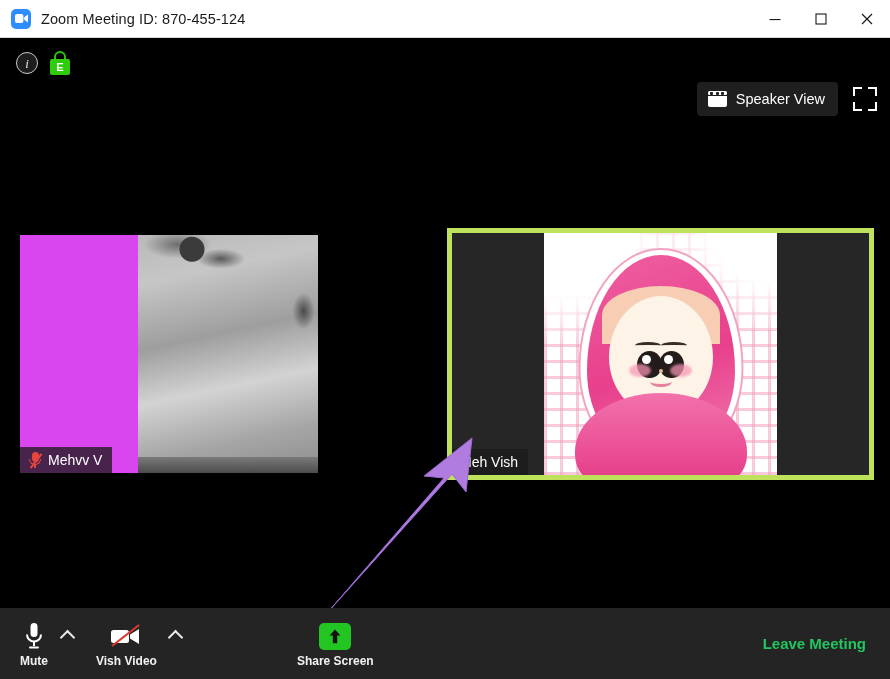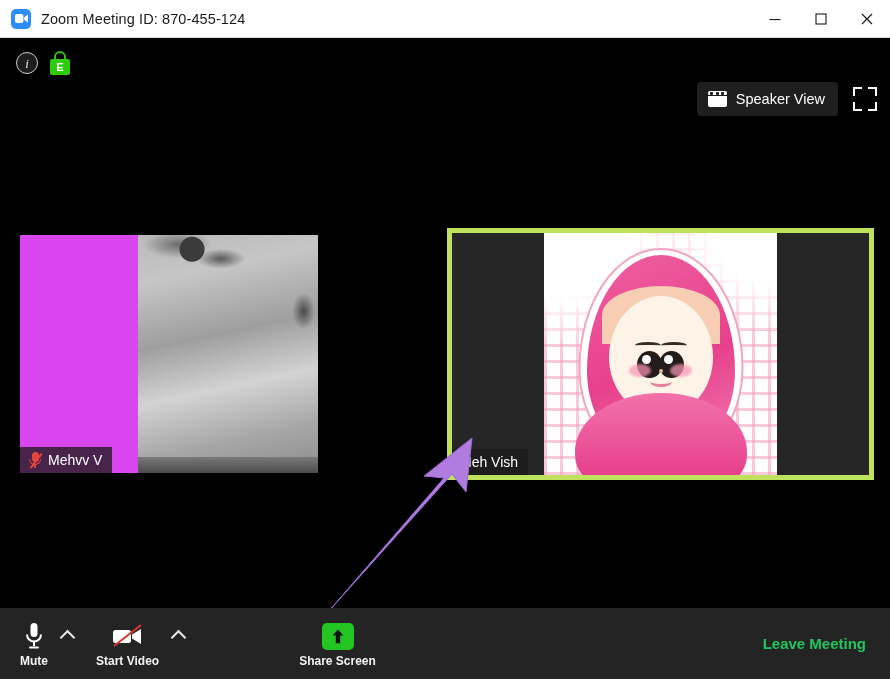--- a/index.html
+++ b/index.html
@@ -368,21 +368,21 @@
     </div>
 
     <div class="tb-item group-video">
       <span class="tb-ico">
         <svg width="36" height="28" viewBox="0 0 36 28">
           <rect x="3" y="8" width="18" height="13" rx="2.5" fill="#ffffff"></rect>
           <path d="M22 12.5 L31 7 V22 L22 16.5 Z" fill="#ffffff"></path>
           <path d="M4 24 L31 3" stroke="#d63a30" stroke-width="2.2" fill="none"></path>
         </svg>
       </span>
-      <span class="tb-label">Start Video</span>
+      <span class="tb-label">Vish Video</span>
     </div>
     <div class="tb-caret">
       <span class="caret-glyph"></span>
     </div>
 
     <div class="flex-gap-a"></div>
 
 
     <div class="flex-gap-b"></div>
 

